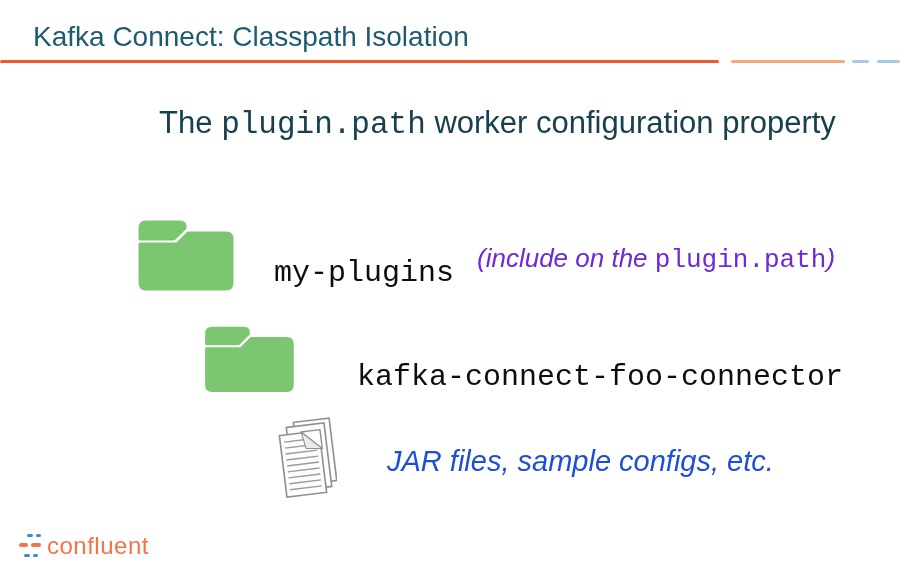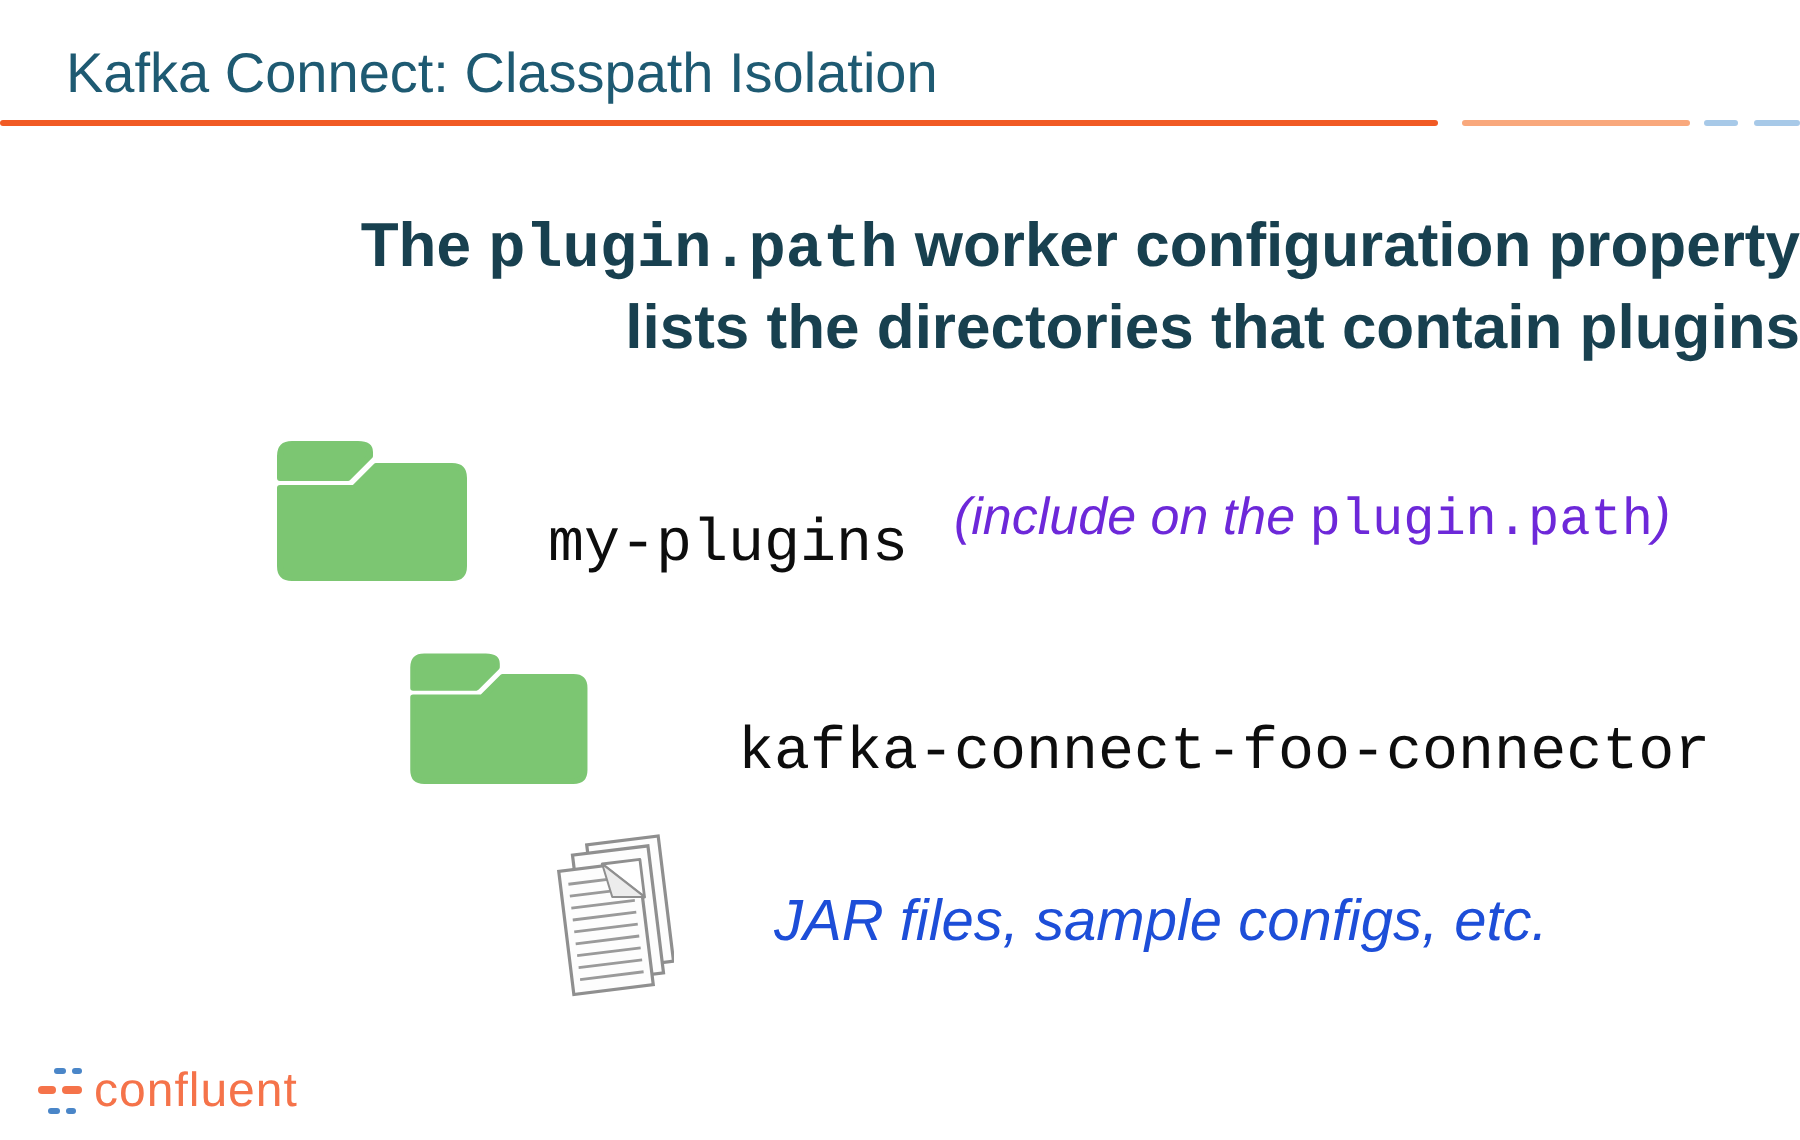--- a/index.html
+++ b/index.html
@@ -17,35 +17,35 @@
     text-align:center;
   }
   .rule{position:absolute;top:60px;left:0;width:900px;height:3px;}
   .rule .seg{position:absolute;top:0;height:3px;border-radius:2px;}
   .seg1{left:0;width:719px;background:#F15A24;}
   .seg2{left:731px;width:114px;background:#F9A87C;}
   .seg3{left:852px;width:17px;background:#A7C9E8;}
   .seg4{left:877px;width:23px;background:#A7C9E8;}
   .lead{
     position:absolute;left:95px;top:104px;width:805px;margin:0;
-    text-align:right;
-    font-size:31px;line-height:38px;font-weight:700;
+    text-align:center;
+    font-size:31px;line-height:38px;font-weight:400;
     color:#18404F;
   }
   .mono{
     font-family:"Liberation Mono","DejaVu Sans Mono",monospace;
     font-style:normal;
   }
   .row-label{
     position:absolute;margin:16px;
     font-family:"Liberation Mono","DejaVu Sans Mono",monospace;
     font-size:30px;color:#0D0D0D;white-space:nowrap;
   }
   .label1{left:258px;top:240px;}
-  .label2{left:353px;top:344px;font-family:Liberation Mono, monospace;}
+  .label2{left:341px;top:344px;font-family:Liberation Mono, monospace;}
   .note{
     position:absolute;left:477px;top:243px;margin:0;
     font-size:26px;font-style:italic;color:#6d28d9;white-space:nowrap;
   }
   .note .mono{font-size:26px;}
   .caption{
     position:absolute;left:387px;top:445px;margin:0;
     font-size:29px;font-style:italic;color:#1d4ed8;white-space:nowrap;
   }
   .icon{position:absolute;display:block;}
@@ -70,21 +70,21 @@
 
   <h1 class="title">Kafka Connect: Classpath Isolation</h1>
 
   <div class="rule">
     <span class="seg seg1"></span>
     <span class="seg seg2"></span>
     <span class="seg seg3"></span>
     <span class="seg seg4"></span>
   </div>
 
-  <p class="lead"><span>The </span><span class="mono">plugin.path</span><span> worker configuration property</span><br><span>lists the directories that contain plugins</span></p>
+  <p class="lead"><span>The </span><span class="mono">plugin.path</span><span> worker configuration property</span><br></p>
 
   <svg class="icon folder1" width="104" height="78" viewBox="0 0 104 78" aria-hidden="true">
     <path d="M7 25 V14 Q7 8 13 8 H46 Q52 8 52 12 V14 L41 25 Z" fill="#7CC672" stroke="#7CC672" stroke-width="3" stroke-linejoin="round"></path>
     <path d="M7 30 H44 L55 19 H93 Q99 19 99 25 V69 Q99 75 93 75 H13 Q7 75 7 69 Z" fill="#7CC672" stroke="#7CC672" stroke-width="3" stroke-linejoin="round"></path>
   </svg>
   <p class="row-label label1">my-plugins</p>
   <p class="note"><span>(include on the </span><span class="mono">plugin.path</span><span>)</span></p>
 
   <svg class="icon folder2" width="97" height="74" viewBox="0 0 104 78" aria-hidden="true">
     <path d="M7 25 V14 Q7 8 13 8 H46 Q52 8 52 12 V14 L41 25 Z" fill="#7CC672" stroke="#7CC672" stroke-width="3" stroke-linejoin="round"></path>

